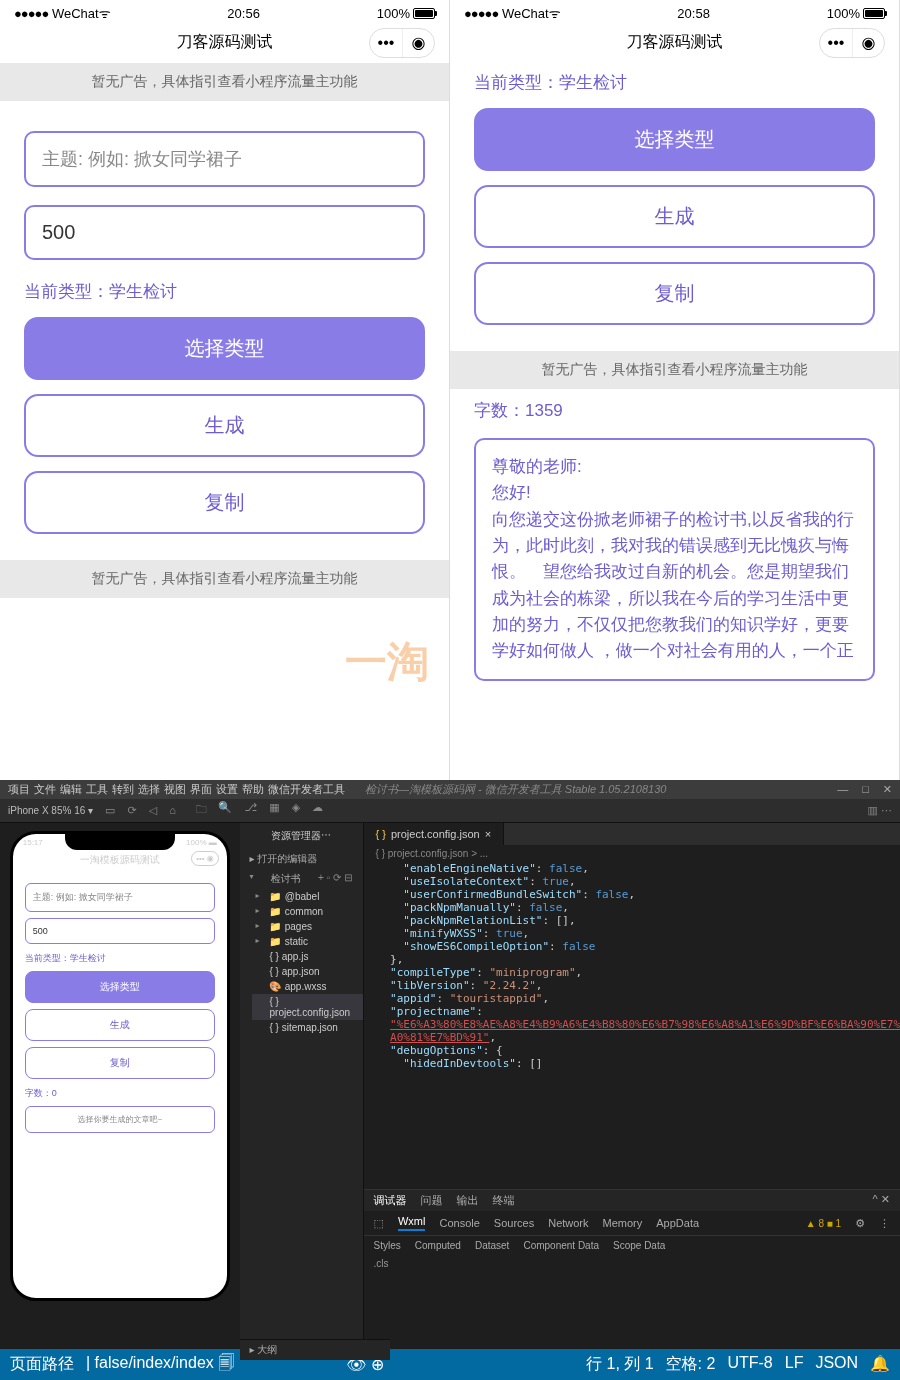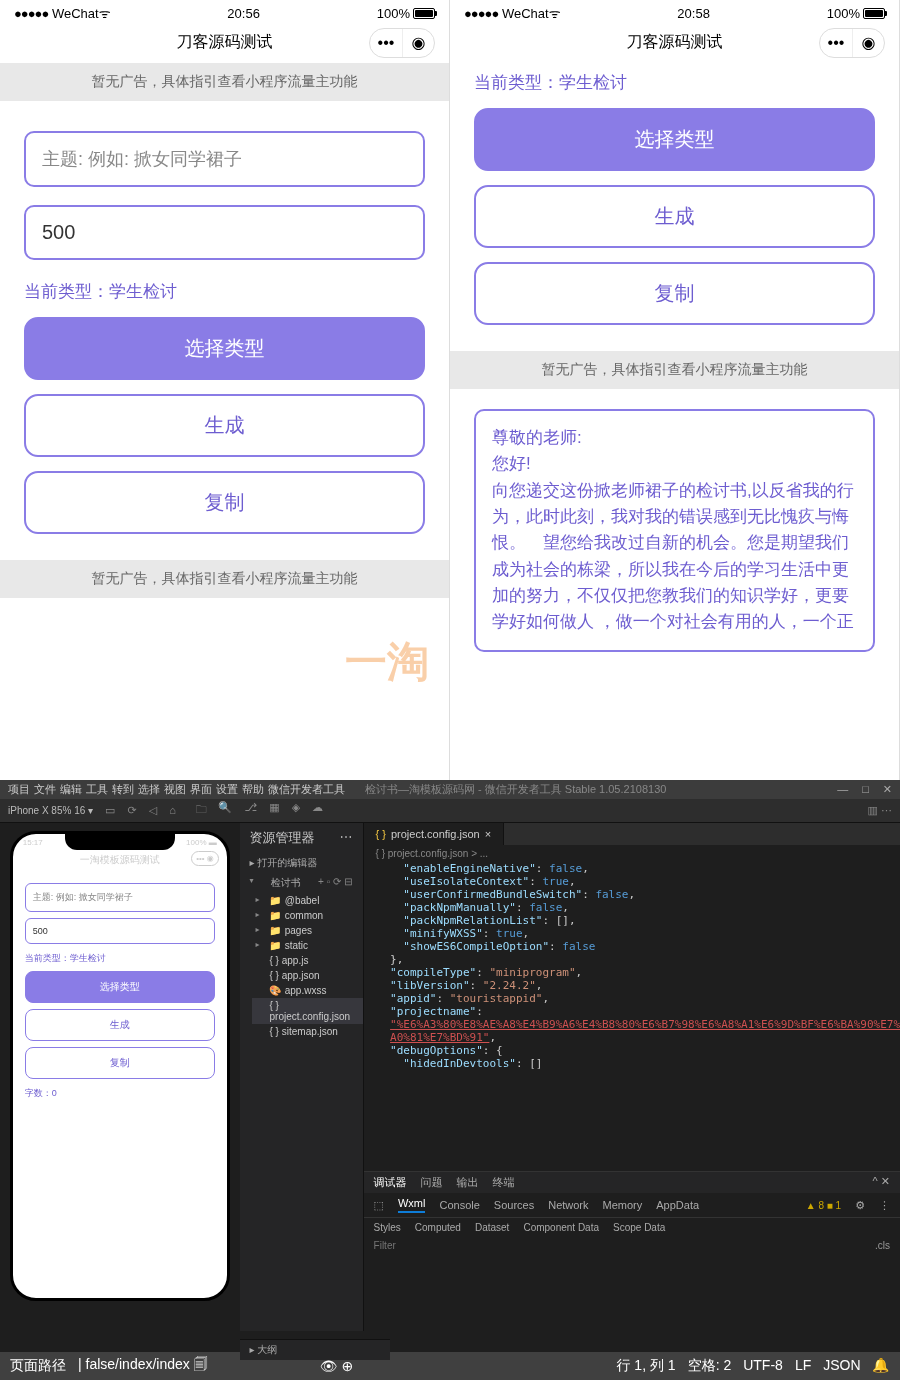--- a/index.html
+++ b/index.html
@@ -26,41 +26,41 @@
 .btn { border: 2px solid #8a7ce6; border-radius: 14px; padding: 16px; text-align: center; font-size: 20px; margin: 14px 0; cursor: pointer; color: #6d5dd0; }
 .btn.primary { background: #8a7ce6; color: #fff; }
 .essay { border: 2px solid #8a7ce6; border-radius: 10px; padding: 14px 16px; color: #6d5dd0; font-size: 17px; line-height: 1.55; margin-top: 16px; }
 .watermark { position: absolute; bottom: 90px; right: 20px; color: #f5a055; font-size: 42px; font-weight: bold; opacity: 0.5; pointer-events: none; }
 
 
 .ide { width: 900px; height: 600px; background: #1e1e1e; color: #ccc; font-size: 11px; display: flex; flex-direction: column; }
 .ide-title { background: #3c3c3c; display: flex; align-items: center; padding: 2px 8px; gap: 10px; font-size: 11px; }
 .menu { display: flex; gap: 4px; }
 .menu span { cursor: pointer; }
-.ide-title-text { color: #888; margin-left: 10px; }
+.ide-title-text { color: #888; margin-left: 10px; font-style: italic; }
 .win-ctrl { margin-left: auto; display: flex; gap: 14px; color: #aaa; }
 .ide-toolbar { background: #2d2d2d; display: flex; align-items: center; padding: 2px 8px; border-bottom: 1px solid #111; }
 .device { font-size: 10px; color: #bbb; }
 .tb-icons { display: flex; gap: 12px; margin-left: 12px; color: #888; }
 .ide-body { display: flex; flex: 1; overflow: hidden; }
 .sim-col { width: 290px; background: #1e1e1e; display: flex; flex-direction: column; align-items: center; padding-top: 8px; }
 .sim-phone { width: 220px; height: 470px; background: #fff; border-radius: 26px; border: 3px solid #000; position: relative; overflow: hidden; }
 .notch { position: absolute; top: 0; left: 50%; transform: translateX(-50%); width: 110px; height: 16px; background: #000; border-radius: 0 0 12px 12px; z-index: 2; }
 .sim-status { display: flex; justify-content: space-between; padding: 4px 10px 0; font-size: 8px; }
 .sim-title { text-align: center; font-size: 10px; padding: 6px; position: relative; }
 .sim-capsule { position: absolute; right: 8px; top: 4px; border: 1px solid #ccc; border-radius: 10px; font-size: 8px; padding: 2px 4px; }
 .sim-content { padding: 4px 12px; }
 .sim-input { border: 1.5px solid #8a7ce6; border-radius: 6px; padding: 7px; font-size: 9px; color: #888; margin: 6px 0; }
 .sim-label { color: #6d5dd0; font-size: 9px; margin: 8px 0 4px; }
 .sim-btn { border: 1.5px solid #8a7ce6; border-radius: 8px; padding: 8px; text-align: center; font-size: 10px; margin: 6px 0; color: #6d5dd0; }
 .sim-btn.p { background: #8a7ce6; color: #fff; }
 .sim-out { border: 1.5px solid #8a7ce6; border-radius: 6px; padding: 7px; font-size: 8px; color: #888; margin-top: 6px; text-align: center; }
 
 .explorer { width: 150px; background: #252526; border-right: 1px solid #111; }
-.exp-head { padding: 6px 10px; font-size: 13px; display: flex; justify-content: space-between; }
+.exp-head { padding: 6px 10px; font-size: 10px; display: flex; justify-content: center; }
 .exp-sec { padding: 3px 10px; font-size: 10px; color: #aaa; cursor: pointer; }
 .exp-tree { padding-left: 12px; }
 .exp-item { padding: 2px 6px 2px 18px; font-size: 10px; color: #ccc; cursor: pointer; position: relative; }
 .exp-item.sel { background: #37373d; }
 .exp-item::before { content: ''; position: absolute; left: 4px; }
 .fold-y::before { content: '▸'; font-size: 8px; color: #888; }
 .fold-o::before { content: '▾'; font-size: 8px; color: #888; }
 
 .editor-col { flex: 1; display: flex; flex-direction: column; background: #1e1e1e; }
 .tabs { display: flex; background: #2d2d2d; }
@@ -81,21 +81,21 @@
 .dbg-tabs1 .act { color: #fff; }
 .dbg-tabs2 { display: flex; gap: 14px; padding: 4px 10px; font-size: 11px; color: #aaa; border-bottom: 1px solid #333; align-items: center; }
 .dbg-tabs2 .act { color: #fff; border-bottom: 2px solid #0e7dd8; padding-bottom: 2px; }
 .warn { margin-left: auto; color: #cca700; font-size: 10px; }
 .dbg-sub { display: flex; gap: 14px; padding: 4px 10px; font-size: 10px; color: #aaa; }
 .filter { padding: 3px 10px; font-size: 10px; color: #666; display: flex; }
 .filter input { background: transparent; border: none; color: #888; flex: 1; font-size: 10px; }
 .cls { color: #999; }
 
 .outline { background: #252526; padding: 3px 10px; font-size: 10px; color: #aaa; border-top: 1px solid #111; }
-.statusline { background: #404040; color: #fff; display: flex; align-items: center; padding: 2px 10px; font-size: 14px; gap: 12px; margin-top: 21px; }
+.statusline { background: #0369a1; color: #fff; display: flex; align-items: center; padding: 2px 10px; font-size: 16px; gap: 12px; }
 .statusline .r { margin-left: auto; display: flex; gap: 12px; }
 </style>
 </head>
 <body>
 
 <div class="phones">
 
   <div class="phone">
     <div class="statusbar">
       <span><span class="dots">●●●●●</span> <span>WeChat</span><span>ᯤ</span></span>
@@ -146,20 +146,21 @@
       </div>
     </div>
     <div class="content" style="padding-top:2px">
       <div class="label-row" style="margin-top:6px">当前类型：学生检讨</div>
       <div class="btn primary">选择类型</div>
       <div class="btn">生成</div>
       <div class="btn">复制</div>
     </div>
     <div class="ad-banner">暂无广告，具体指引查看小程序流量主功能</div>
     <div class="content" style="padding-top:4px">
+      <div class="label-row" style="margin:6px 0">字数：1359</div>
       <div class="essay" style="white-space:pre-wrap">尊敬的老师:
 您好!
 向您递交这份掀老师裙子的检讨书,以反省我的行为，此时此刻，我对我的错误感到无比愧疚与悔恨。　望您给我改过自新的机会。您是期望我们成为社会的栋梁，所以我在今后的学习生活中更加的努力，不仅仅把您教我们的知识学好，更要学好如何做人 ，做一个对社会有用的人，一个正</div>
     </div>
   </div>
 </div>
 
 <div class="ide">
   <div class="ide-title">
     <div class="menu">
@@ -218,20 +219,21 @@
           <span class="sim-capsule">••• ◉</span>
         </div>
         <div class="sim-content">
           <div class="sim-input">主题: 例如: 掀女同学裙子</div>
           <div class="sim-input" style="color:#333">500</div>
           <div class="sim-label">当前类型：学生检讨</div>
           <div class="sim-btn p">选择类型</div>
           <div class="sim-btn">生成</div>
           <div class="sim-btn">复制</div>
           <div class="sim-label">字数：0</div>
+          <div class="sim-out">选择你要生成的文章吧~</div>
         </div>
       </div>
     </div>
 
     <div class="explorer">
       <div class="exp-head">
         <span>资源管理器</span>
         <span>⋯</span>
       </div>
       <div class="exp-sec">▸ 打开的编辑器</div>
@@ -302,21 +304,20 @@
           <span>⋮</span>
         </div>
         <div class="dbg-sub">
           <span>Styles</span>
           <span>Computed</span>
           <span>Dataset</span>
           <span>Component Data</span>
           <span>Scope Data</span>
         </div>
         <div class="filter">
-          <input placeholder="Filter" style="">
           <span class="cls">.cls</span>
         </div>
       </div>
     </div>
   </div>
 
   <div class="statusline">
     <span>页面路径</span>
     <span>| <span>false/index/index</span> 🗐</span>
     <span style="margin-left:100px">👁 ⊕</span>

